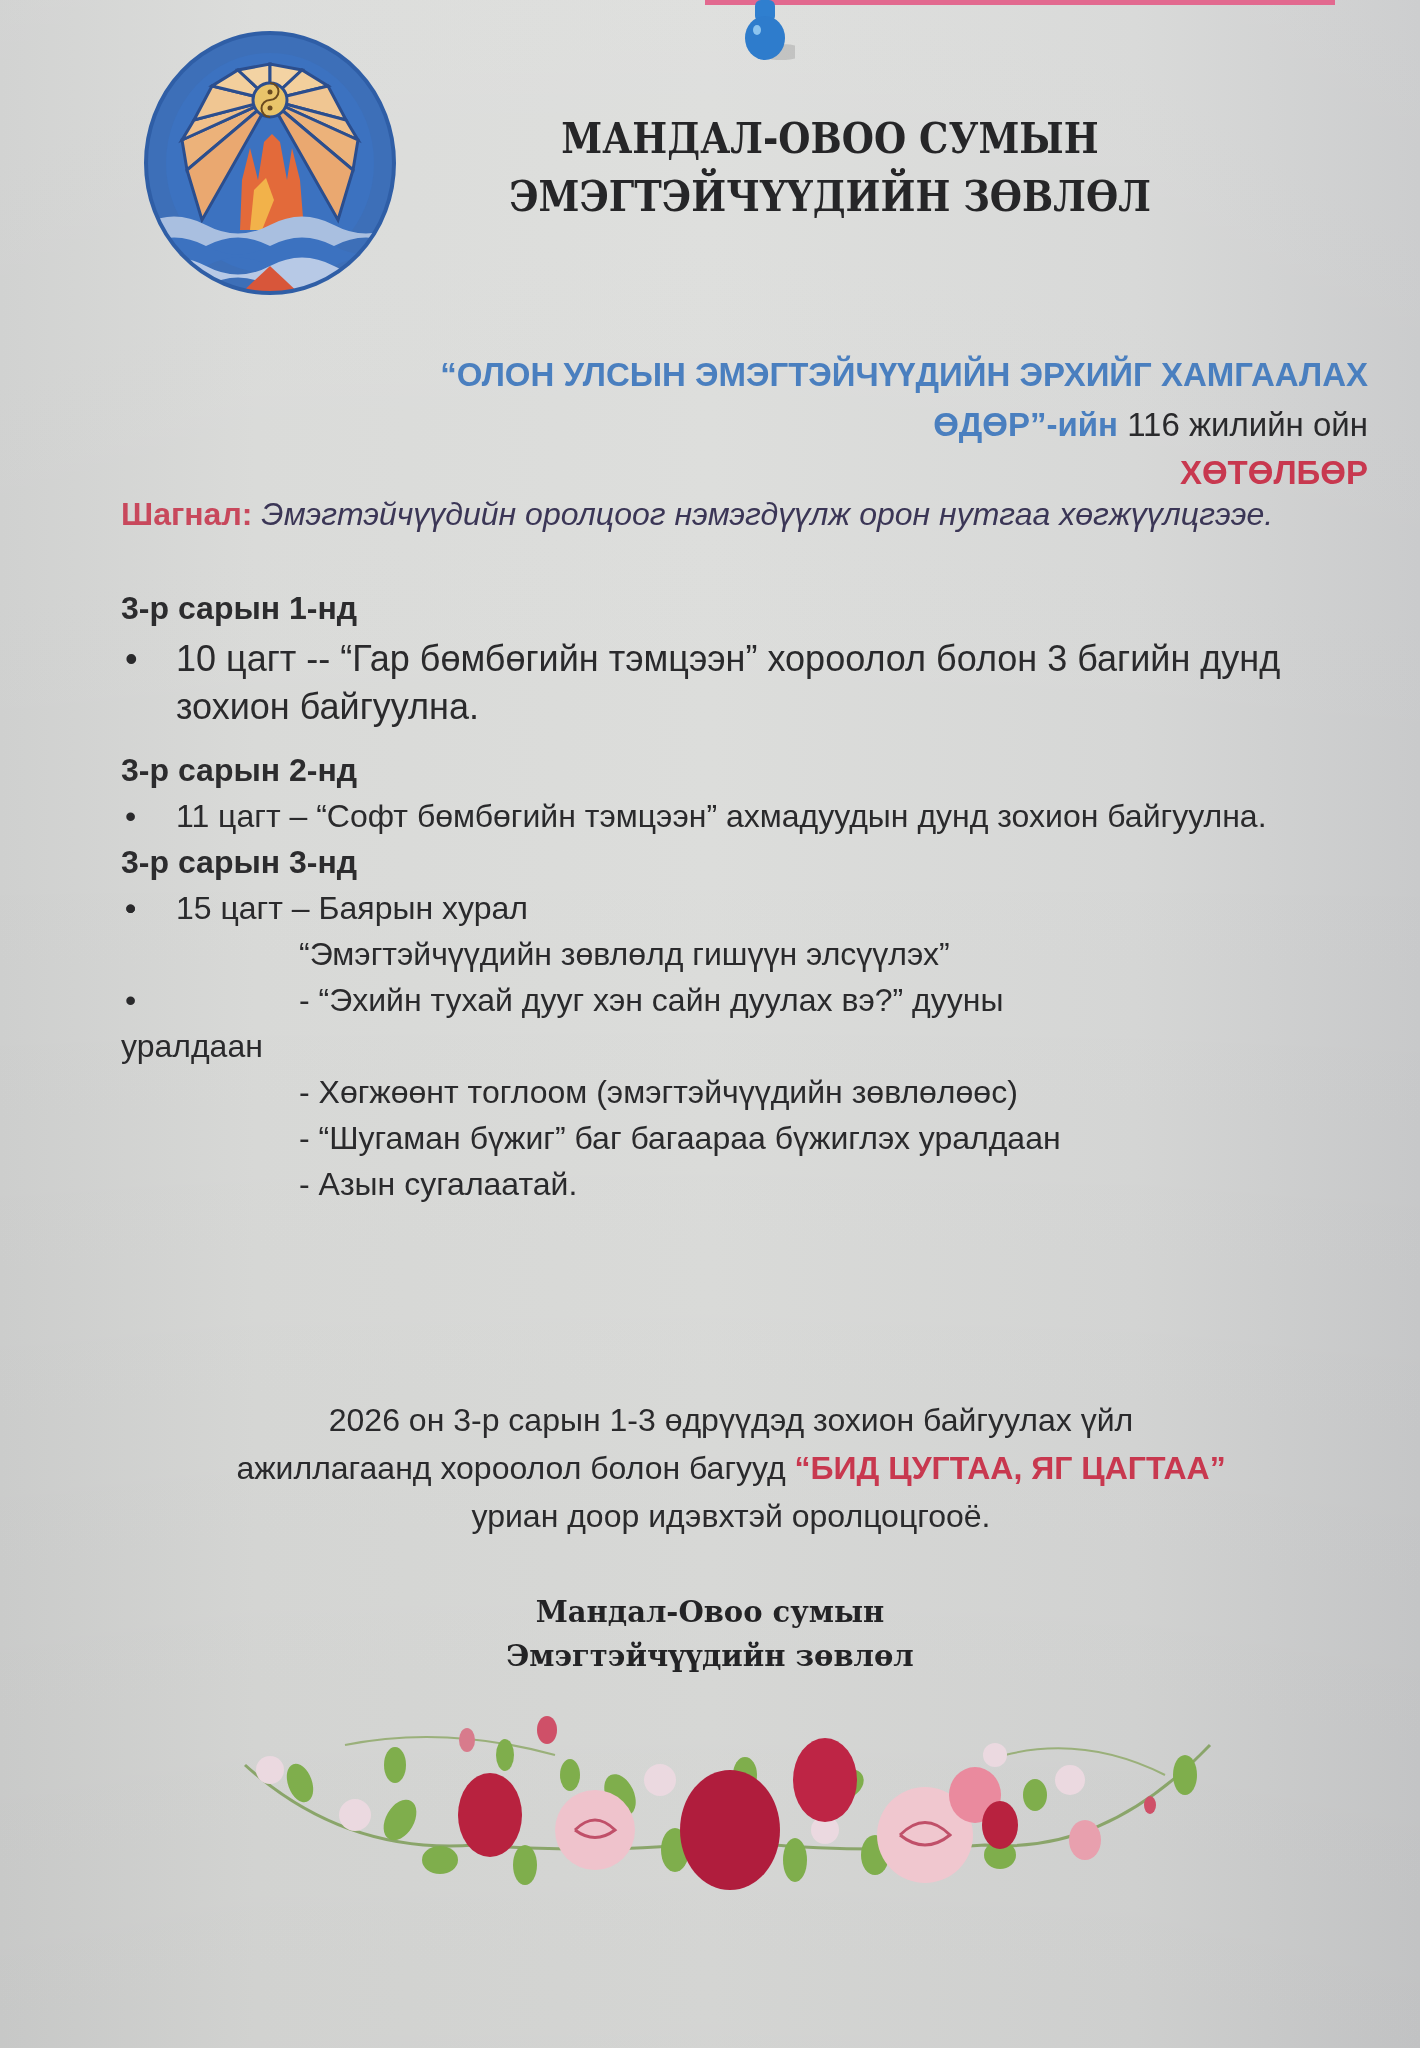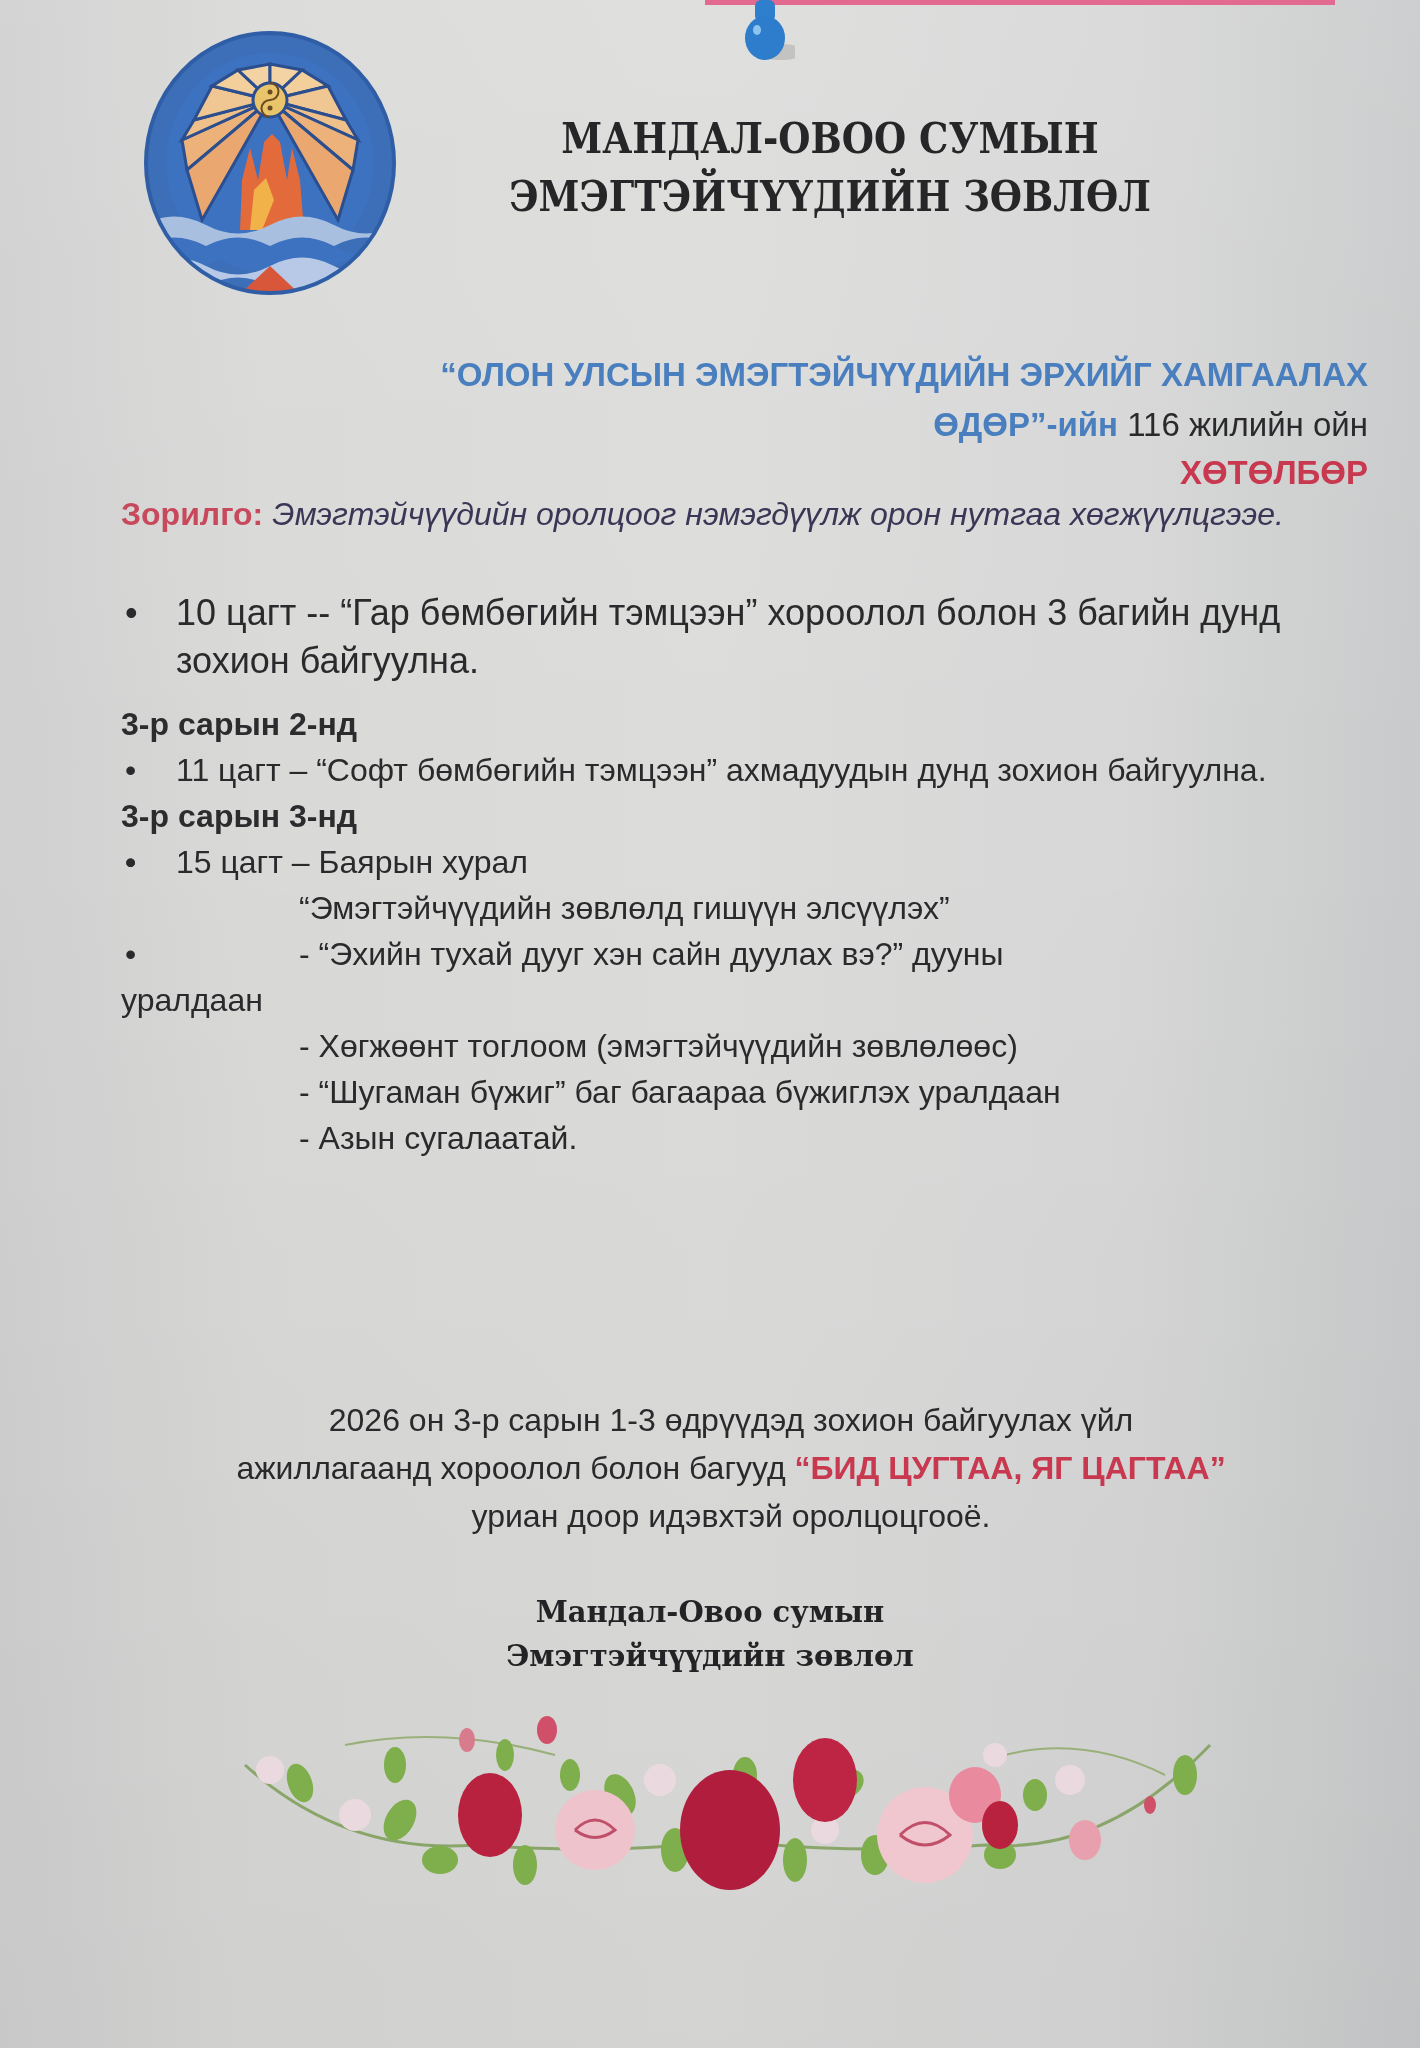--- a/index.html
+++ b/index.html
@@ -112,24 +112,25 @@
   <div>ЭМЭГТЭЙЧҮҮДИЙН ЗӨВЛӨЛ</div>
 </div>
 
 <div class="sub-title blue" style="top:350px;">“ОЛОН УЛСЫН ЭМЭГТЭЙЧҮҮДИЙН ЭРХИЙГ ХАМГААЛАХ</div>
 <div class="sub-title" style="top:400px;">
   <span class="blue">ӨДӨР”-ийн</span><span class="dark"> 116 жилийн ойн</span>
 </div>
 <div class="sub-title red" style="top:448px;">ХӨТӨЛБӨР</div>
 
 <div class="goal">
-  <span class="label">Зорилго:</span><span class="text"> Эмэгтэйчүүдийн оролцоог нэмэгдүүлж  орон нутгаа хөгжүүлцгээе.</span>
+  <span class="label">Шагнал:</span><span class="text"> Эмэгтэйчүүдийн оролцоог нэмэгдүүлж  орон нутгаа хөгжүүлцгээе.</span>
 </div>
 
 <div class="content">
+  <div class="day">3-р сарын 1-нд</div>
   <div class="bullet" style="font-size:36px; line-height:48px; margin-top:4px;">
     <span class="dot">•</span>
     <span>10 цагт -- “Гар бөмбөгийн тэмцээн” хороолол болон 3 багийн дунд зохион байгуулна.</span>
   </div>
 
   <div class="day" style="margin-top:16px;"> 3-р сарын 2-нд</div>
   <div class="bullet">
     <span class="dot">•</span>
     <span>11 цагт – “Софт бөмбөгийн тэмцээн” ахмадуудын дунд зохион байгуулна.</span>
   </div>

